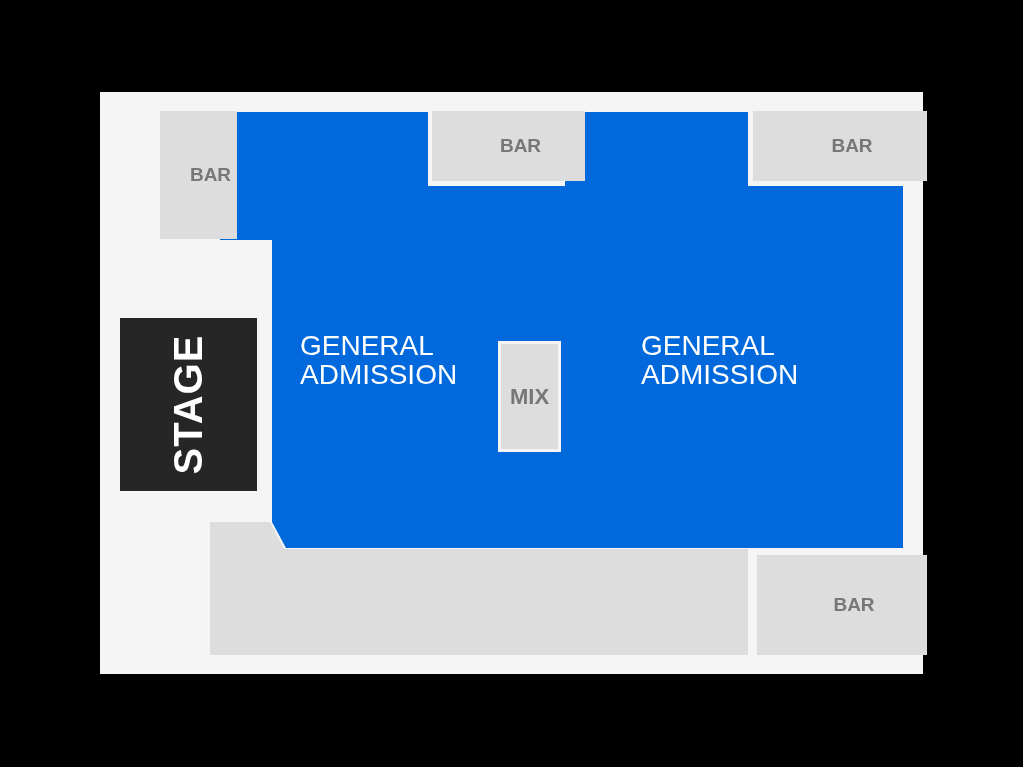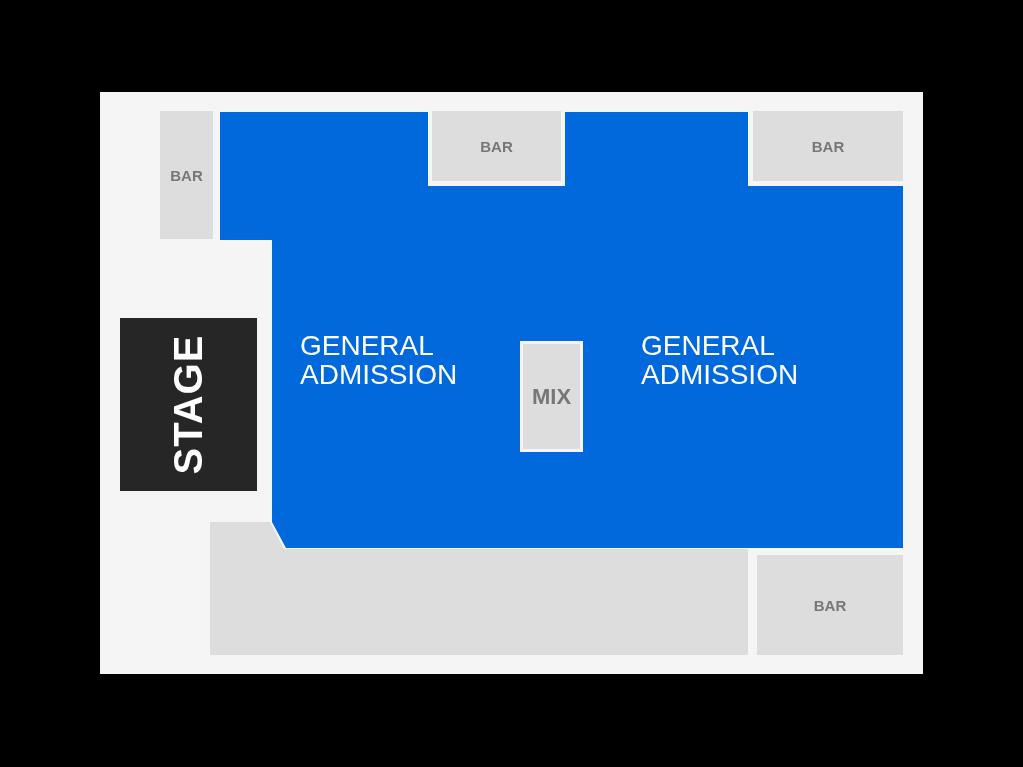--- a/index.html
+++ b/index.html
@@ -1,24 +1,24 @@
 <!DOCTYPE html>
 <html><head>
 <meta charset="utf-8">
 <style>
   html, body { margin:0; padding:0; }
   body { width:1023px; height:767px; background:#000; position:relative; overflow:hidden; font-family:"Liberation Sans", sans-serif; }
   .venue { position:absolute; left:100px; top:92px; width:823px; height:582px; background:#f5f5f5; }
   svg.map { position:absolute; left:0; top:0; width:1023px; height:767px; }
-  .zone { position:absolute; display:flex; align-items:center; justify-content:center; font-weight:bold; color:#777; font-size:15px; }
+  .zone { position:absolute; display:flex; align-items:center; justify-content:center; font-weight:bold; color:#777; font-size:19px;padding-left:24px; }
   .bar { background:#dddddd; }
   .label-ga { position:absolute; color:#fff; font-size:28px; text-align:left; line-height:29px; }
   .stage { position:absolute; left:120px; top:318px; width:137px; height:173px; background:#262626; display:flex; align-items:center; justify-content:center; }
   .stage span { color:#fff; font-weight:bold; font-size:40px; transform:rotate(-90deg); white-space:nowrap; letter-spacing:1px; }
-  .mix { position:absolute; left:520px; top:341px; width:63px; height:111px; background:#f5f5f5; }
+  .mix { position:absolute; left:498px; top:341px; width:63px; height:111px; background:#f5f5f5; }
   .mix-inner { position:absolute; left:3px; top:3px; right:3px; bottom:3px; background:#dddddd; display:flex; align-items:center; justify-content:center; color:#777; font-weight:bold; font-size:22px; }
 </style>
 </head>
 <body>
 
 <div class="venue"></div>
 
 <svg class="map" viewBox="0 0 1023 767">
 
   <polygon points="210,522 270,522 284,549 748,549 748,655 210,655" fill="#dddddd"></polygon>

